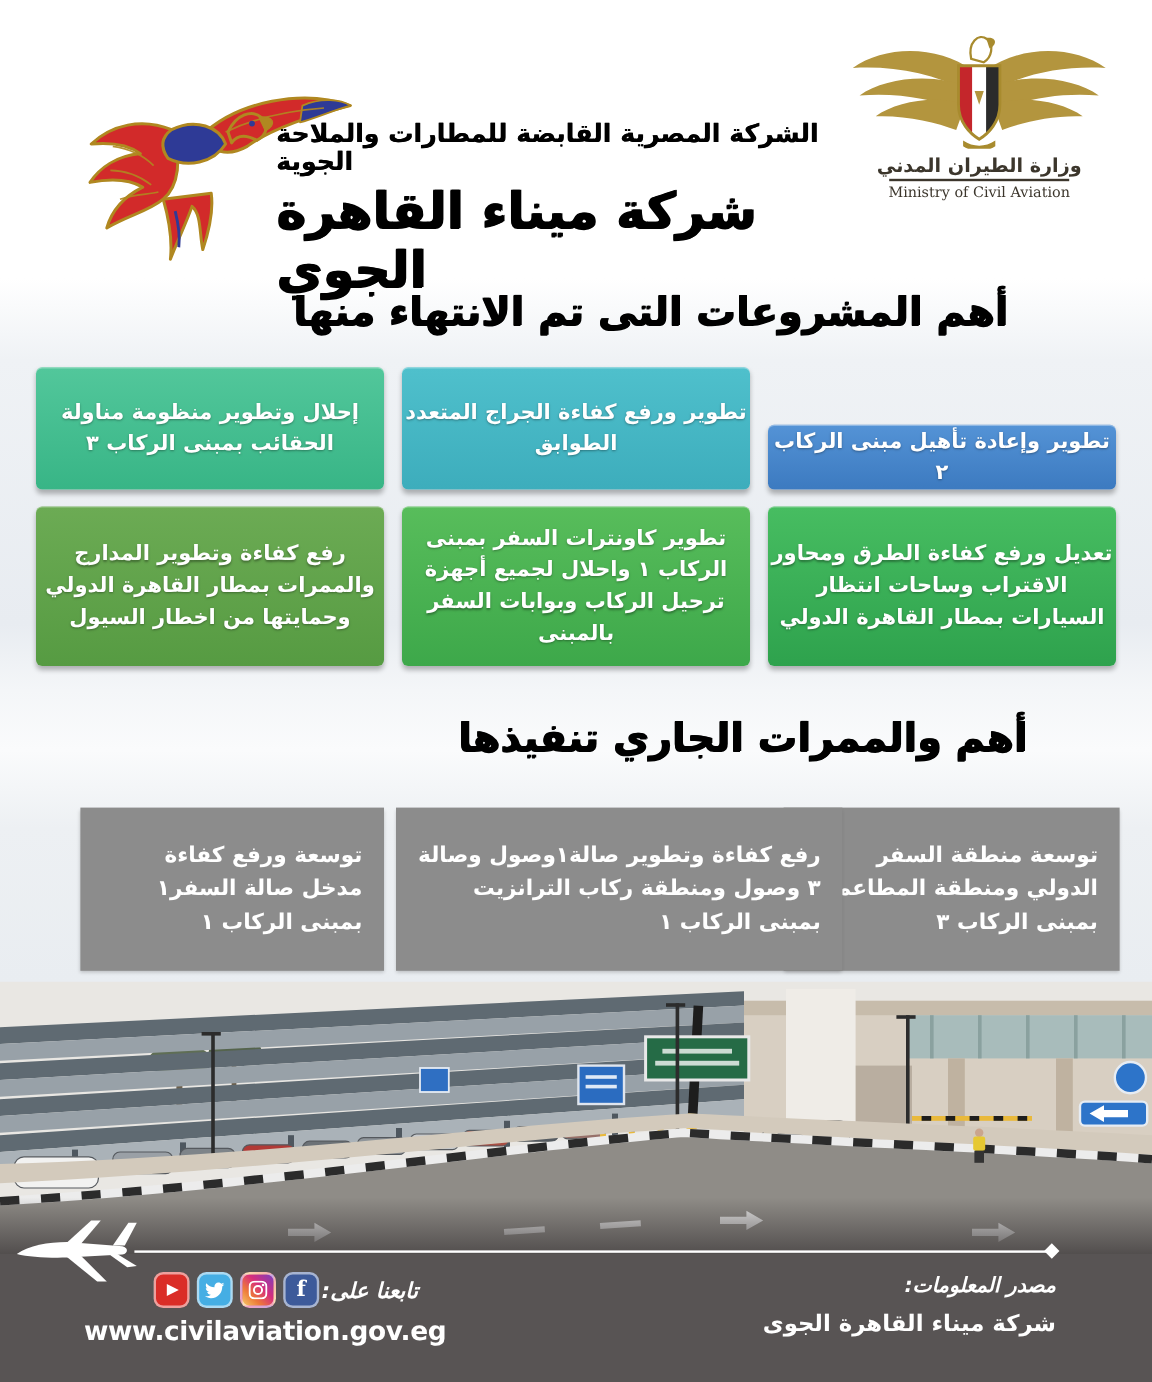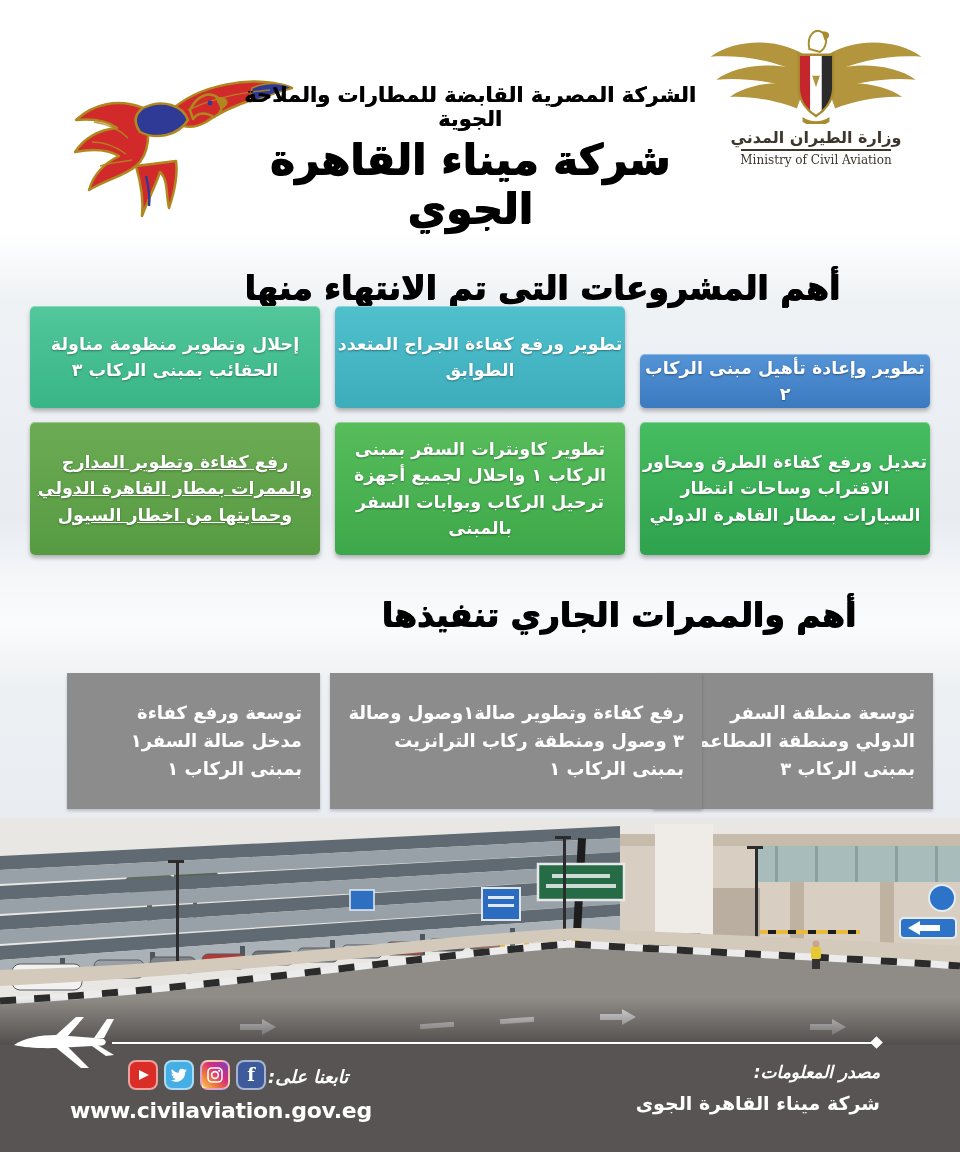--- a/index.html
+++ b/index.html
@@ -11,40 +11,40 @@
       #eff2f5 300px,#e8ecf1 520px,
       #f4f6f8 575px,#fafbfc 625px,
       #edf0f3 690px,#e9edf1 818px,#e9edf1 1152px);
   }
   
   .company-logo{position:absolute;left:48px;top:48px;width:250px;height:175px;}
   .ministry-logo{position:absolute;right:18px;top:20px;width:252px;height:148px;text-align:center;}
   .ministry-logo .ar{font-size:16px;font-weight:bold;color:#3c362c;direction:rtl;}
   .ministry-logo .rule{width:150px;height:2px;background:#3c362c;margin:2px auto 2px auto;}
   .ministry-logo .en{font-family:"DejaVu Serif",serif;font-size:12px;color:#3c362c;}
-  .header-text{position:absolute;right:250px;top:83px;width:480px;text-align:center;direction:rtl;color:#000;}
+  .header-text{position:absolute;right:250px;top:99px;width:480px;text-align:left;direction:rtl;color:#000;}
   .header-line1{font-size:21px;font-weight:bold;text-shadow:.4px 0 #000;}
   .header-title{font-size:42px;font-weight:bold;margin-top:4px;text-shadow:1.2px 0 #000, 0 .6px #000;letter-spacing:-1px;}
   
   .sec-heading{position:absolute;direction:rtl;color:#000;font-size:33px;font-weight:bold;text-shadow:1px 0 #000,0 .5px #000;}
-  .sec-heading.completed{top:240px;right:120px;margin-top:28px;}
+  .sec-heading.completed{top:240px;right:120px;}
   .sec-heading.ongoing{top:595px;right:104px;}
   
   .box-grid{position:absolute;left:30px;top:306px;width:900px;display:grid;
     grid-template-columns:1fr 1fr 1fr;grid-template-rows:102px 133px;column-gap:15px;row-gap:14px;direction:rtl;}
   .pbox{border-radius:5px;display:flex;align-items:center;justify-content:center;text-align:center;
     color:#fff;font-weight:bold;font-size:17.5px;line-height:1.5;padding:4px 0;direction:rtl;
     box-shadow:0 3px 4px rgba(0,0,0,.28), inset 0 1px 0 rgba(255,255,255,.35);
     text-shadow:0 1px 2px rgba(0,0,0,.35);}
   .c-blue  {background:linear-gradient(180deg,#5493d6,#3c7ac0);margin-top:48px;}
   .c-teal  {background:linear-gradient(180deg,#4fc0cc,#3dadbc);}
   .c-mint  {background:linear-gradient(180deg,#52c79b,#38b586);}
   .c-green1{background:linear-gradient(180deg,#47bd61,#2ea24d);}
   .c-green2{background:linear-gradient(180deg,#58bd5b,#3da84a);}
-  .c-olive {background:linear-gradient(180deg,#6cab54,#569b42);text-decoration:underline;}
+  .c-olive {background:linear-gradient(180deg,#6cab54,#569b42);}
   
   .gbox{position:absolute;top:673px;height:136px;background:#8c8c8c;color:#fff;font-weight:bold;
     font-size:18px;line-height:1.55;direction:rtl;text-align:right;display:flex;align-items:center;
     padding:6px 18px;box-sizing:border-box;box-shadow:0 2px 3px rgba(0,0,0,.2);}
   .gbox.right{right:27px;width:280px;padding-left:14px;}
   .gbox.mid{left:330px;width:372px;}
   .gbox.left{left:67px;width:253px;}
   
   .photo{position:absolute;left:0;top:818px;width:960px;height:229px;}
   .photo svg{display:block;}

